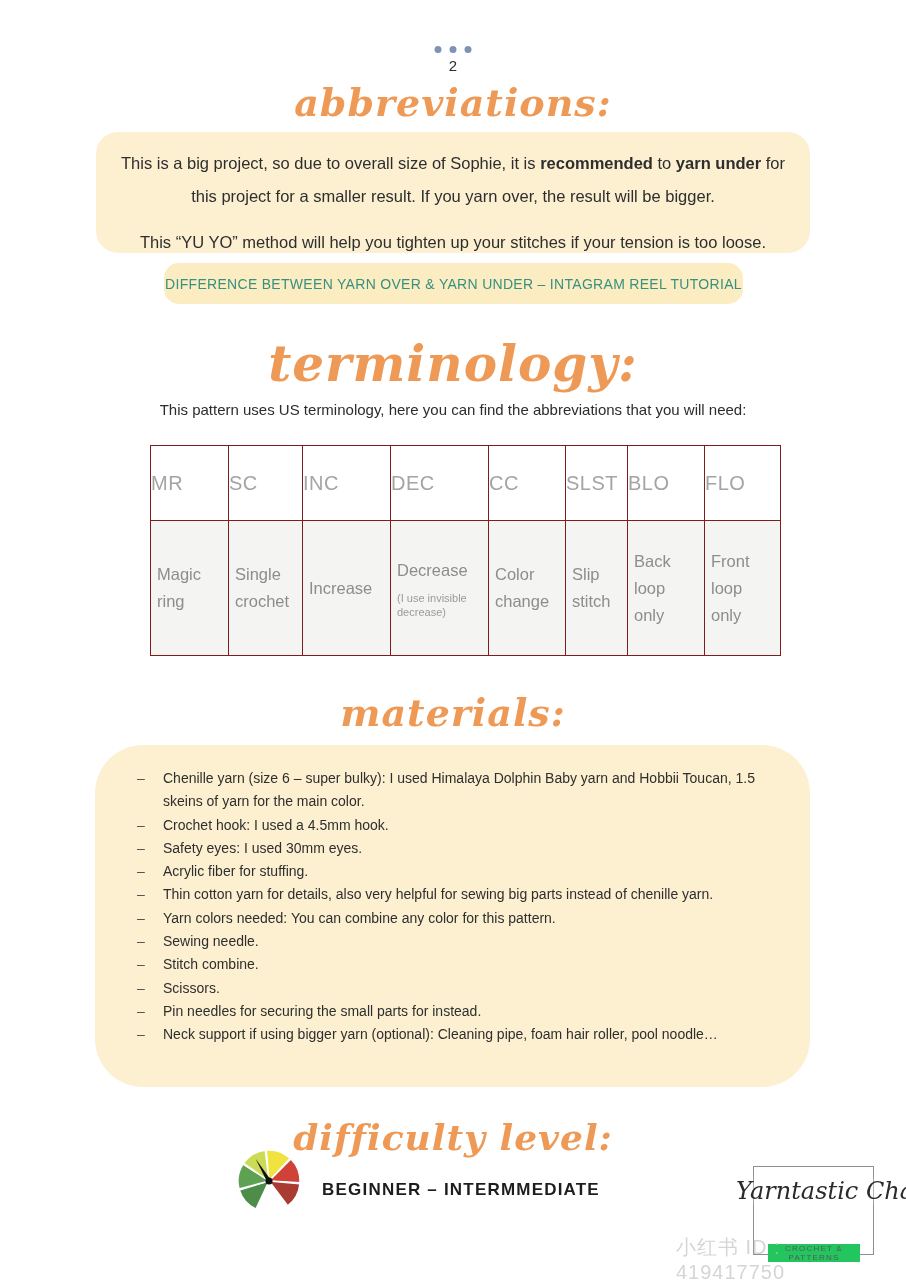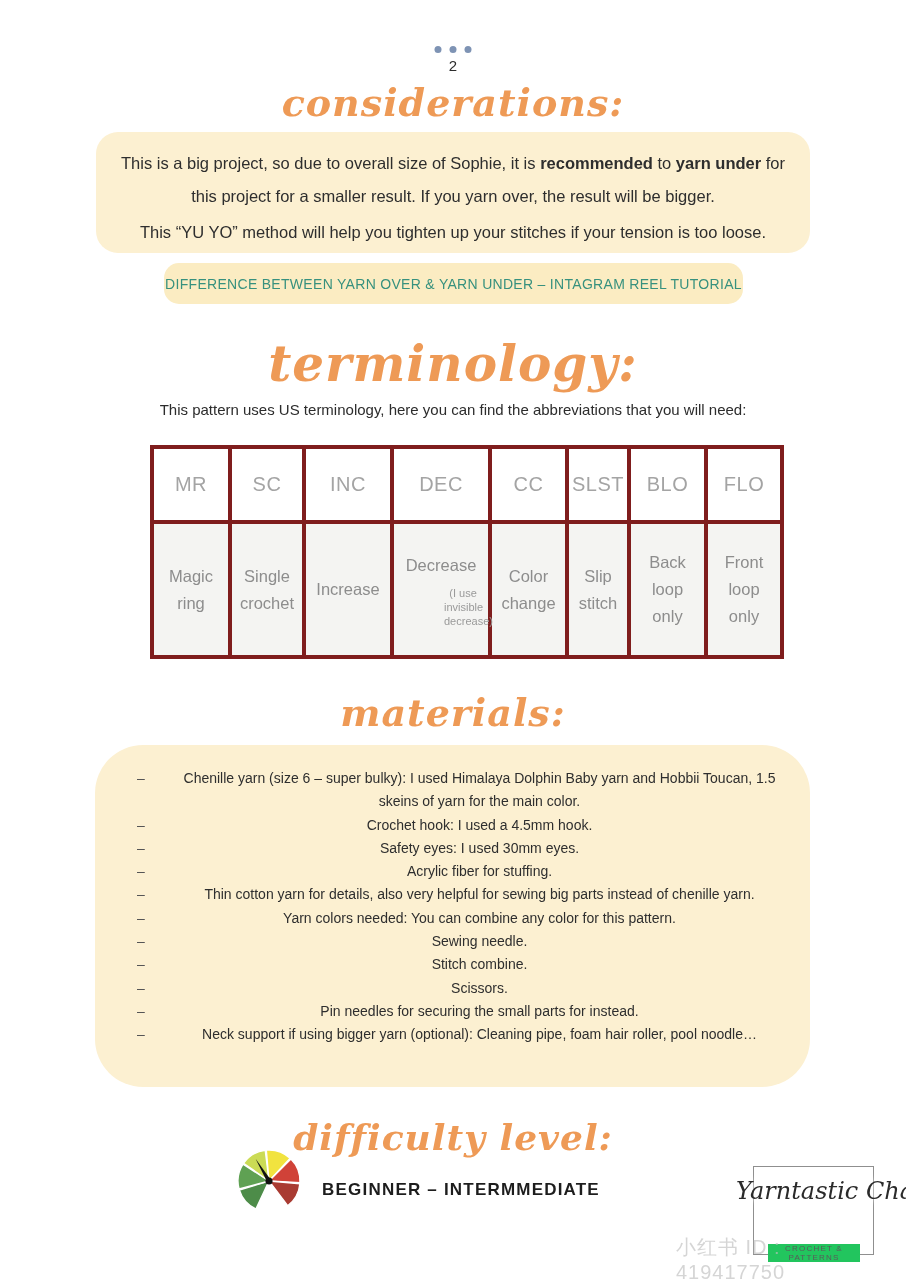--- a/index.html
+++ b/index.html
@@ -36,51 +36,51 @@
   
   .cream-box { position: absolute; background: #FCF0D1; }
   .box1 {
     left: 96px; top: 132px; width: 714px; height: 121px;
     border-radius: 22px;
     padding: 15px 20px;
     text-align: center;
     font-size: 16.5px; color: #2e2e2e;
   }
   .box1 p { line-height: 33px; }
-  .box1 p + p { margin-top: 3px; }
+  .box1 p + p { margin-top: 13px; }
   .box1 b { font-weight: 700; }
 
   
   .banner {
     position: absolute; left: 164px; top: 263px; width: 579px; height: 41px;
     background: #FBECC2; border-radius: 15px;
     display: flex; align-items: center; justify-content: center;
     cursor: pointer;
   }
   .banner span {
     color: #37917E; font-size: 14px; letter-spacing: 0.3px; font-weight: 500;
   }
 
   
   .intro { position: absolute; top: 401px; left: 0; width: 100%; text-align: center; font-size: 15px; color: #2c2c2c; }
 
   
   .term-table { position: absolute; left: 150px; top: 445px; border-collapse: collapse; table-layout: fixed; width: 630px; }
-  .term-table th, .term-table td { border: 4px solid #7f1d1d; text-align: center; vertical-align: middle; font-weight: 400; }
+  .term-table th, .term-table td { border: 1px solid #7f1d1d; text-align: left; vertical-align: middle; font-weight: 400; }
   .term-table th { height: 75px; background: #ffffff; color: #A4A4A4; font-size: 20px; letter-spacing: 0.5px; }
   .term-table td { height: 135px; background: #F4F4F2; color: #8D8D8D; font-size: 16.5px; line-height: 27px; padding: 4px 6px; }
-  .dec-note { display: block; font-size: 11px; line-height: 14px; margin-top: 7px; color: #9a9a9a; margin-left: 44px; }
+  .dec-note { display: block; font-size: 11px; line-height: 14px; margin-top: 7px; color: #9a9a9a; }
 
   
   .materials-box {
     left: 95px; top: 745px; width: 715px; height: 342px;
     border-radius: 48px;
     padding: 22px 14px 0 40px;
   }
-  .materials-box ul { list-style: none; text-align: center; }
+  .materials-box ul { list-style: none; }
   .materials-box li {
     position: relative; padding-left: 28px;
     font-size: 14px; line-height: 23.3px; color: #2e2e2e;
   }
   .materials-box li::before {
     content: "–"; position: absolute; left: 2px; top: 0; color: #555;
   }
 
   
   .gauge { position: absolute; left: 236px; top: 1148px; }
@@ -116,21 +116,21 @@
 
 <div class="page">
 
   <div class="pager-dots">
       <i></i>
       <i></i>
       <i></i>
     </div>
   <div class="page-number">2</div>
 
-  <h1 class="script-h h-considerations">considerations:</h1>
+  <h1 class="script-h h-considerations">abbreviations:</h1>
 
   <div class="cream-box box1">
     <p><span>This is a big project, so due to overall size of Sophie, it is </span><b>recommended</b><span> to </span><b>yarn under</b><span> for this project for a smaller result. If you yarn over, the result will be bigger.</span></p>
     <p>This “YU YO” method will help you tighten up your stitches if your tension is too loose.</p>
   </div>
 
   <div class="banner">
     <span>DIFFERENCE BETWEEN YARN OVER &amp; YARN UNDER – INTAGRAM REEL TUTORIAL</span>
   </div>
 

